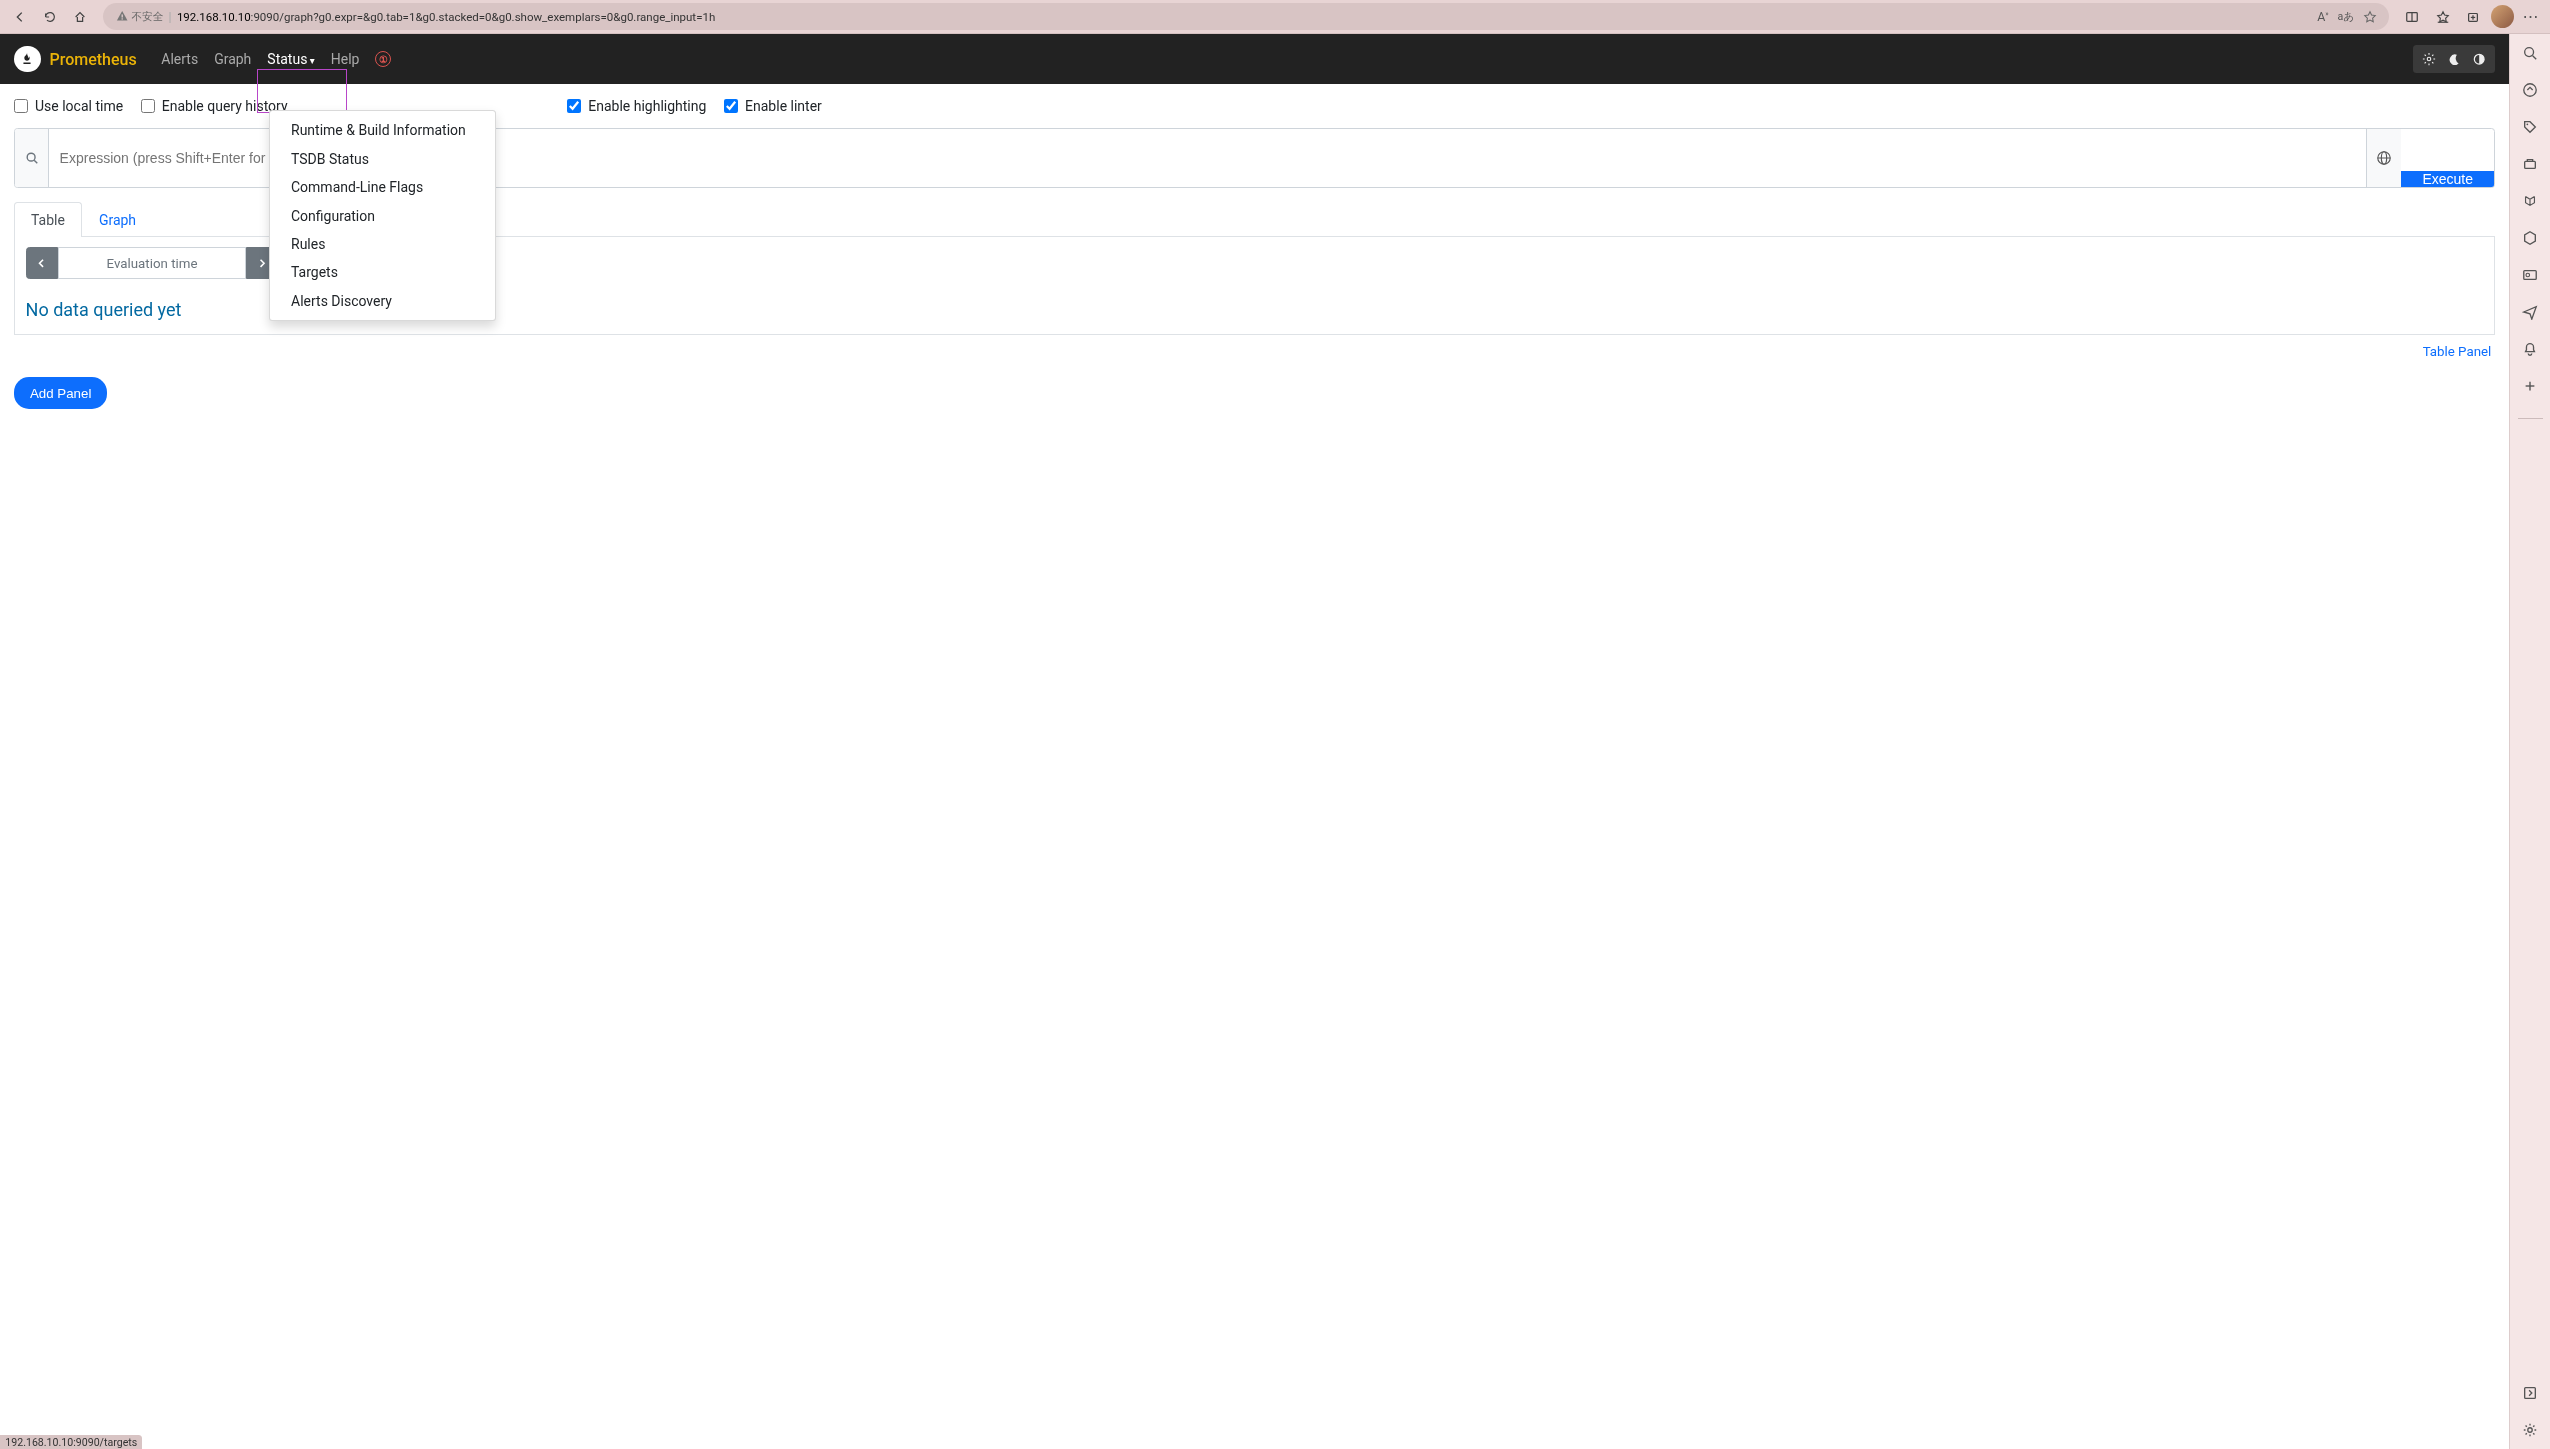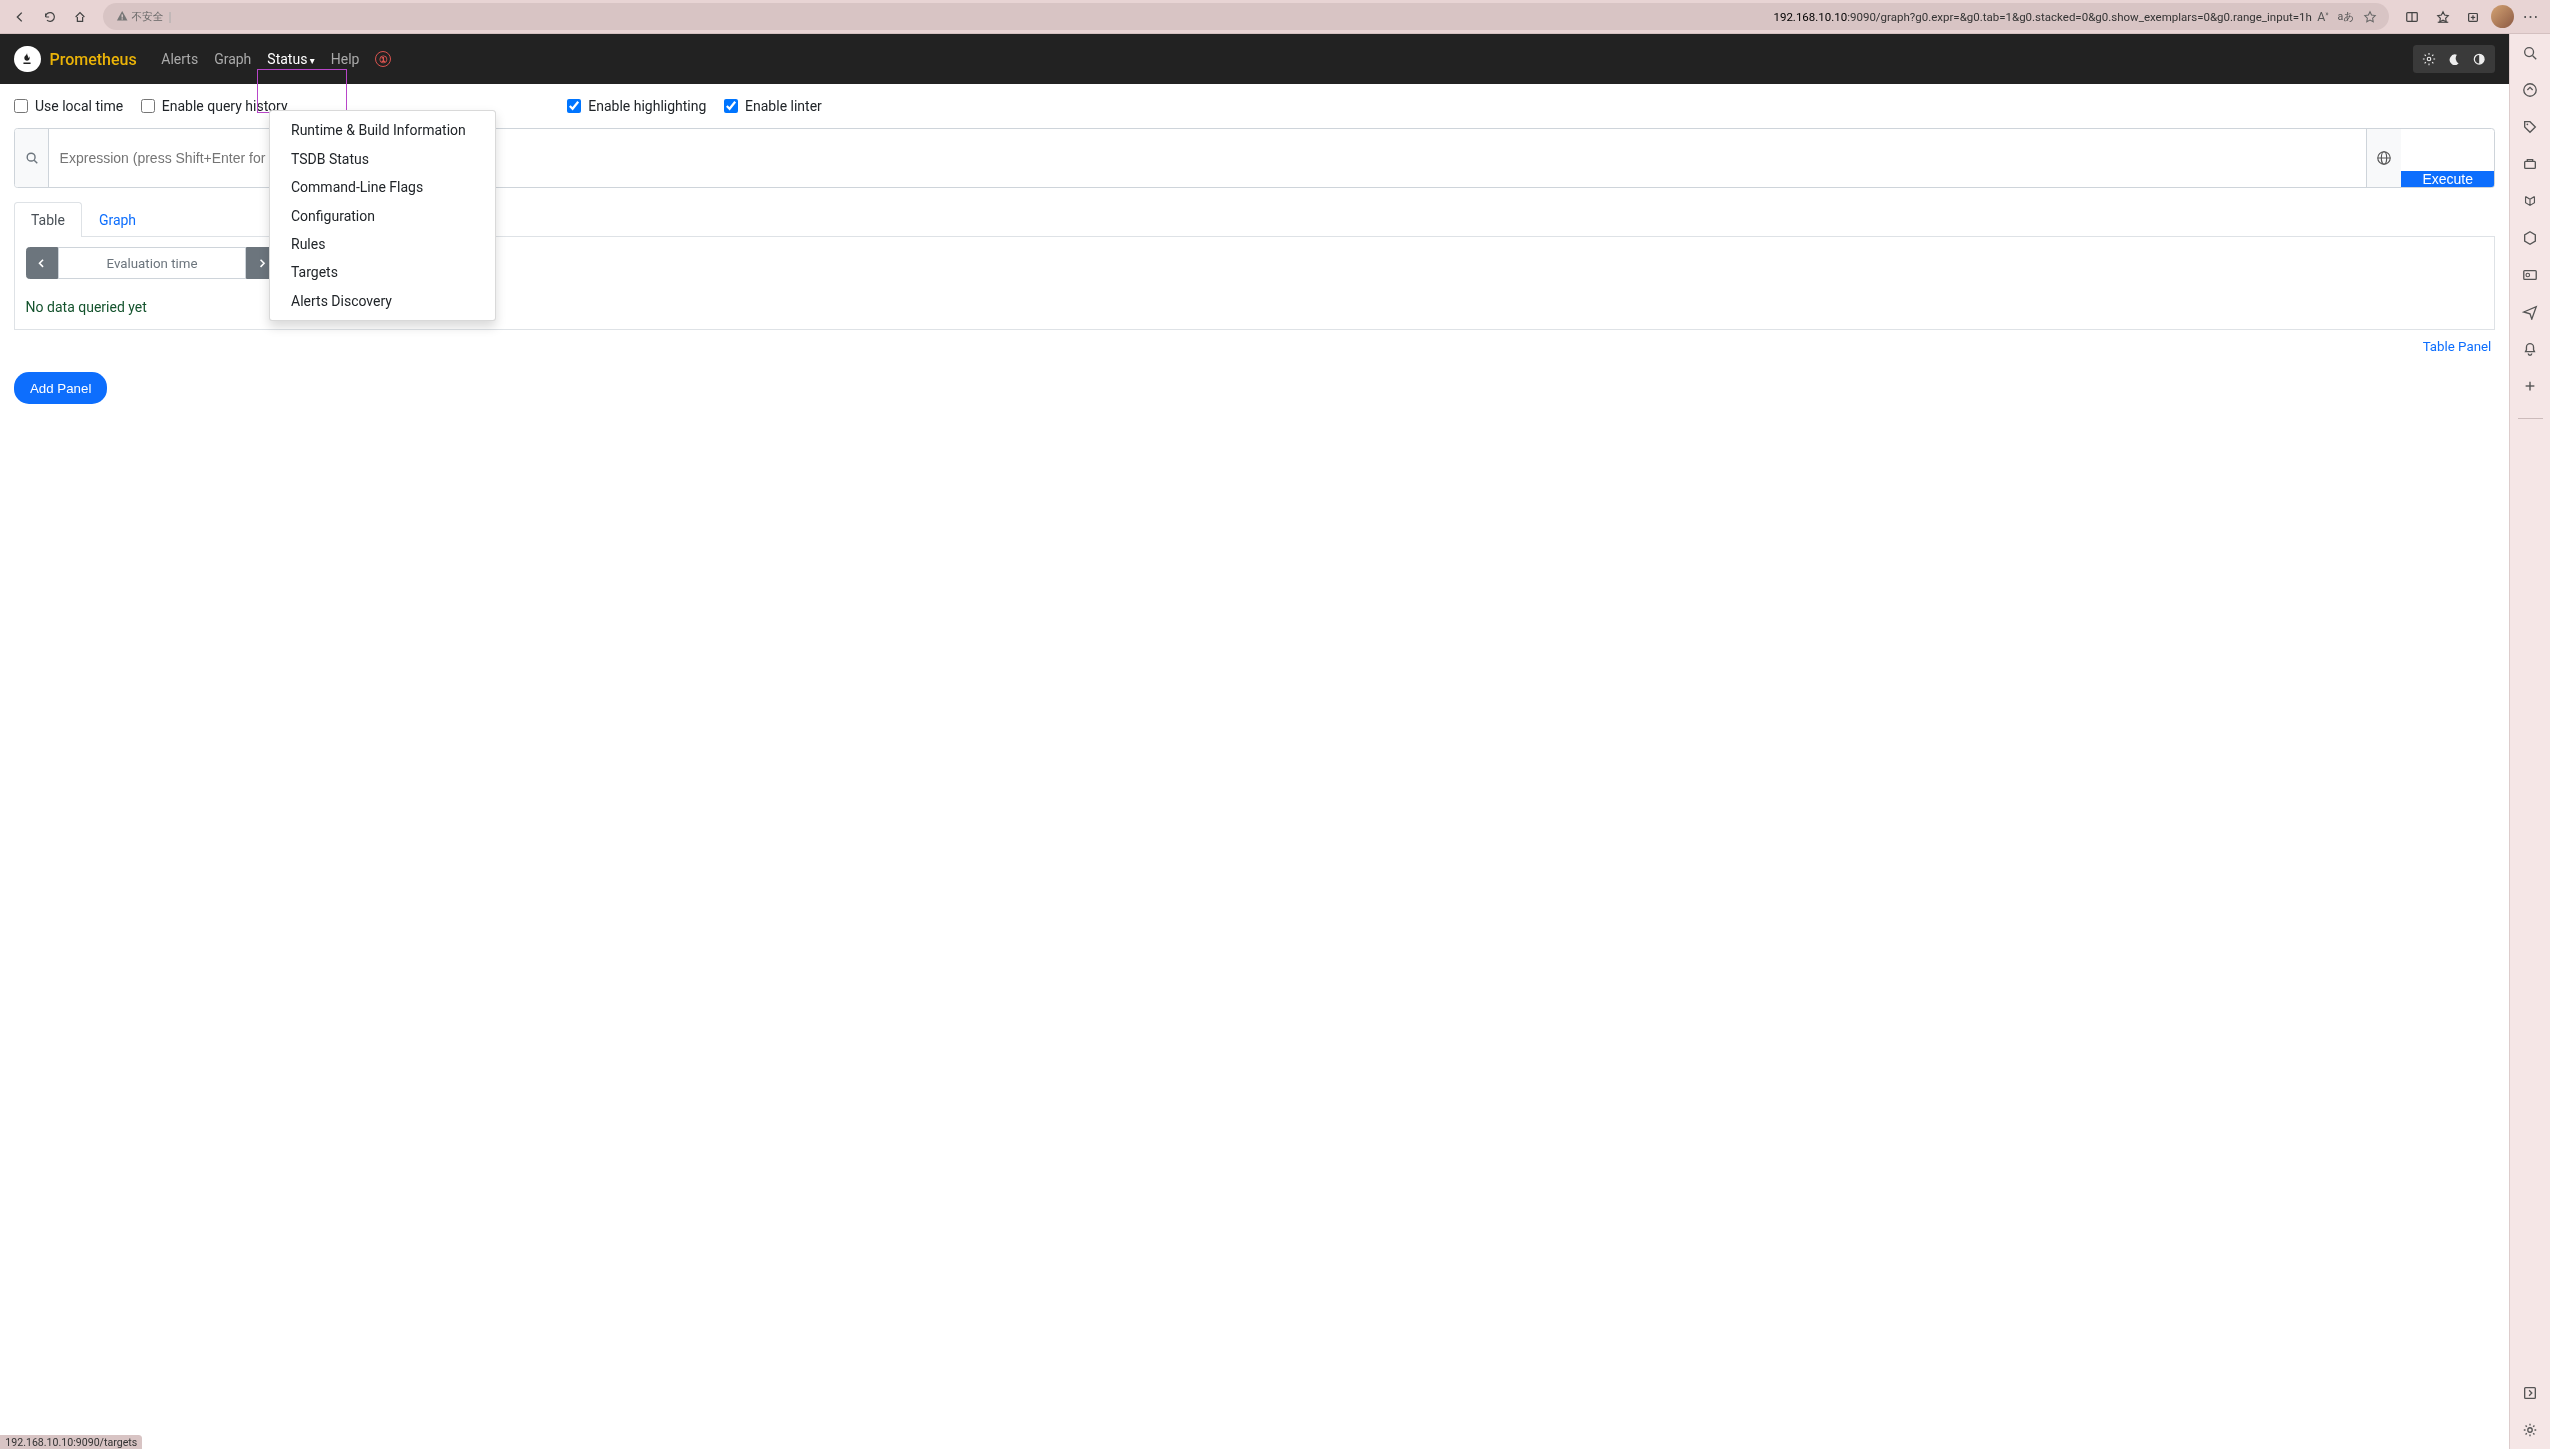--- a/index.html
+++ b/index.html
@@ -1,19 +1,19 @@
 <!DOCTYPE html>
 <html style="font-size:14px"><head>
   <meta charset="utf-8">
   <style>
     * { box-sizing: border-box; margin: 0; padding: 0; }
     body { font-family: -apple-system, BlinkMacSystemFont, "Segoe UI", Roboto, sans-serif; font-size: 12.4px; background: #f5e6e6; overflow: hidden; }
     
     
-    .browser-chrome { height: 34px; background: #e8d4d4; border-bottom: 0.9px solid #d4c0c0; display: flex; align-items: center; padding: 0 7px; gap: 5.3px; text-align: right; }
+    .browser-chrome { height: 34px; background: #e8d4d4; border-bottom: 0.9px solid #d4c0c0; display: flex; align-items: center; padding: 0 7px; gap: 5.3px; }
     .chrome-btn { width: 25px; height: 25px; display: flex; align-items: center; justify-content: center; border-radius: 3.5px; cursor: pointer; color: #444; }
     .addr-container { flex: 1; display: flex; align-items: center; background: #d8c4c4; border-radius: 14px; height: 26.6px; padding: 0 12.4px; margin: 0 5.3px; gap: 5.3px; }
     .addr-warn { color: #666; font-size: 10.6px; display: flex; align-items: center; gap: 3.5px; }
     .addr-url { flex: 1; color: #333; font-size: 11.5px; white-space: nowrap; overflow: hidden; }
     .addr-url .host-dark { color: #000; }
     .addr-icons { display: flex; gap: 8.9px; align-items: center; color: #555; }
     .avatar { width: 23px; height: 23px; border-radius: 50%; background: linear-gradient(135deg,#d4a373,#8c5a44); }
     .more-dots { font-size: 16px; letter-spacing: 0.9px; color: #555; padding: 0 3.5px; }
     
     .main-region { display: flex; height: calc(100vh - 34px); }
@@ -56,21 +56,21 @@
     .tab.active { border-color: #dee2e6; border-top-left-radius: 3.5px; border-top-right-radius: 3.5px; background: #fff; color: #495057; }
     .tab.inactive { color: #0d6efd; }
     
     
     .panel { margin: 0 14px 8.9px; border: 0.9px solid #dee2e6; border-top: none; padding: 10.6px; }
     .eval-row { display: flex; align-items: center; margin-bottom: 16px; }
     .eval-btn { width: 32px; height: 32px; background: #6c757d; border: 0.9px solid #6c757d; color: #fff; display: flex; align-items: center; justify-content: center; cursor: pointer; }
     .eval-field { border: 0.9px solid #ced4da; height: 32px; padding: 0 48px; font-size: 13.3px; color: #6c757d; display: flex; align-items: center; }
     .eval-btn:first-child { border-radius: 3.5px 0 0 3.5px; }
     .eval-btn:last-of-type { border-radius: 0 3.5px 3.5px 0; }
-    .no-data { color: #14532d; font-size: 14px; padding: 3.5px 0; }
+    .no-data { color: #0369a1; font-size: 18px; padding: 3.5px 0; }
     
     .remove-panel { text-align: right; margin: 7px 17.7px; }
     .remove-panel a { color: #0d6efd; text-decoration: none; font-size: 13.3px; cursor: pointer; }
     
     .add-panel { margin: 17.7px 14px; }
     .add-panel-btn { background: #0d6efd; color: #fff; border: none; border-radius: 15px; padding: 8.9px 16px; font-size: 13.3px; cursor: pointer; }
     
     
     .status-bar { position: fixed; bottom: 0; left: 0; background: #d8c4c4; padding: 0.9px 5.3px 0; font-size: 10.6px; color: #333; border-radius: 0 3.5px 0 0; }
     

